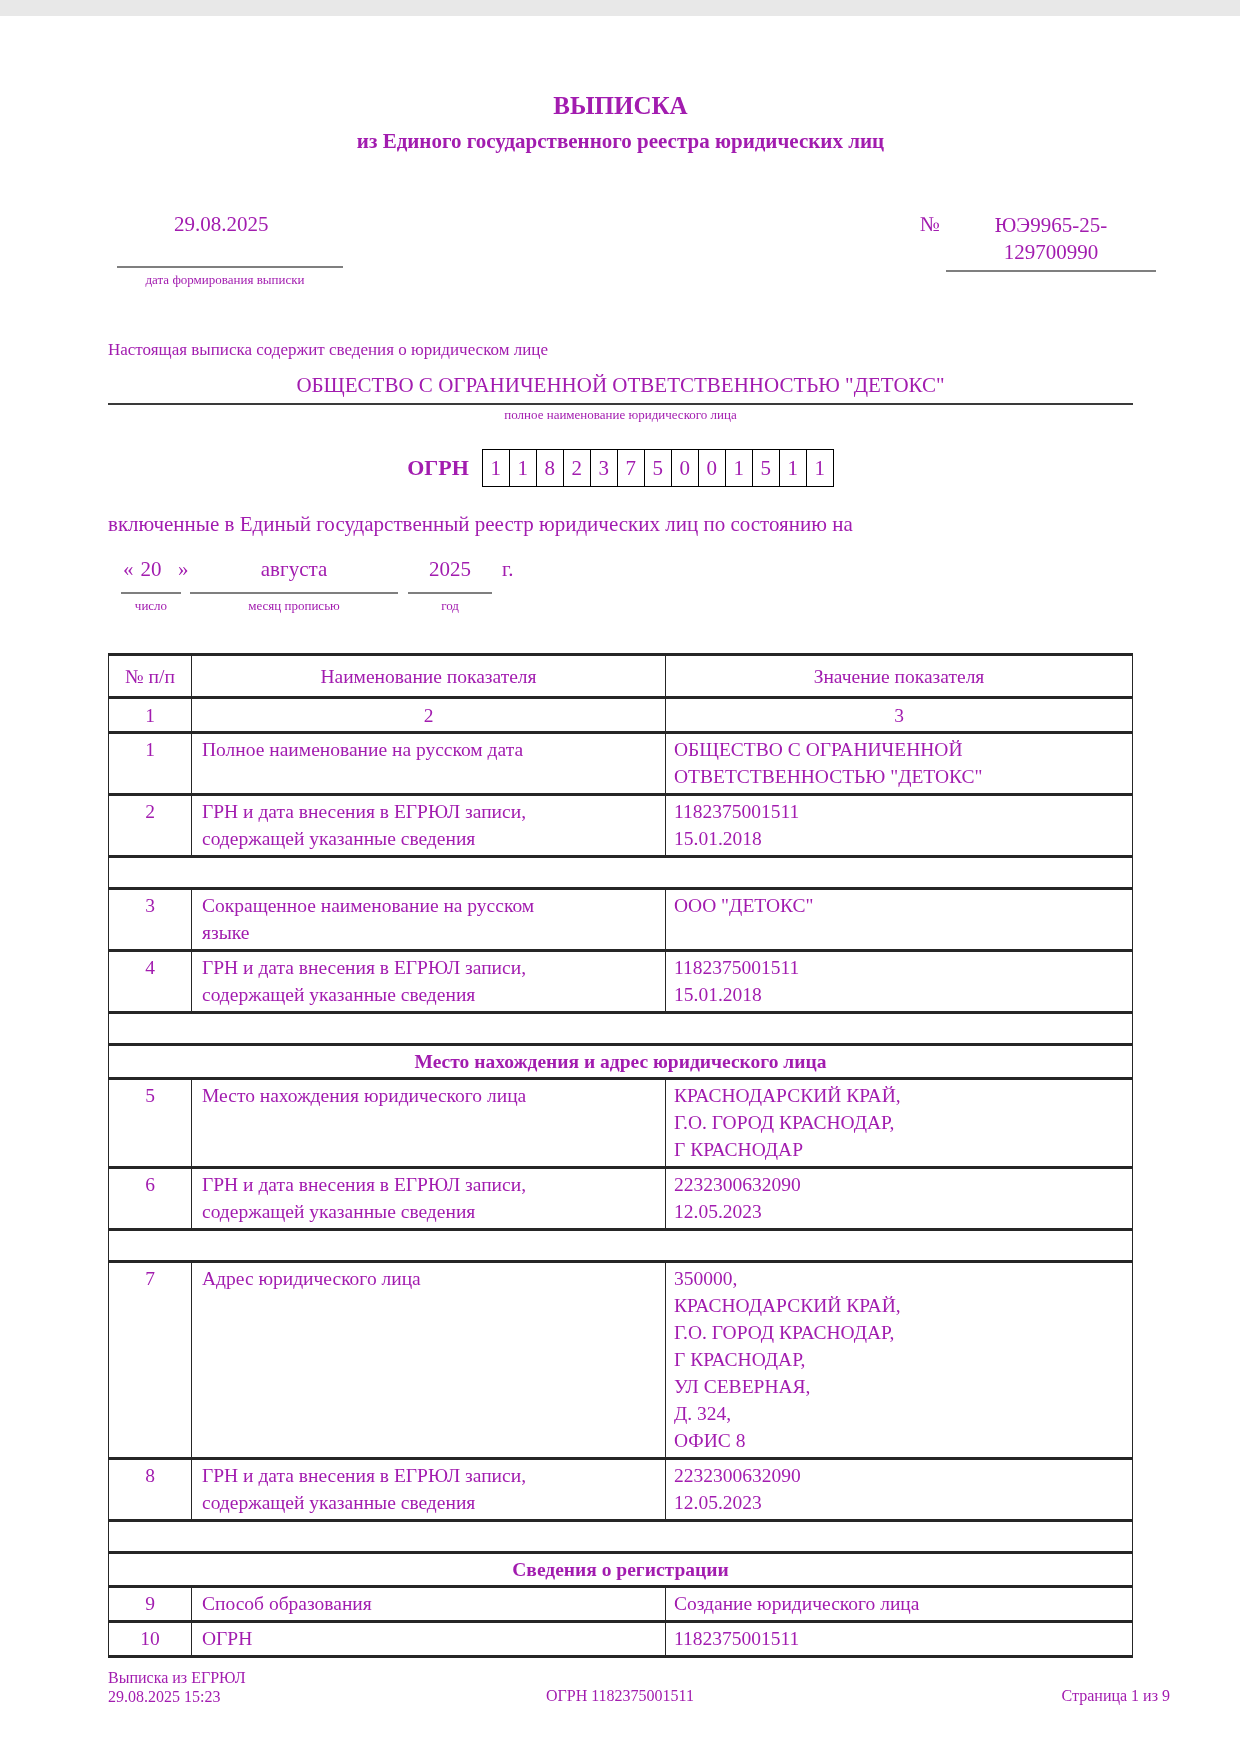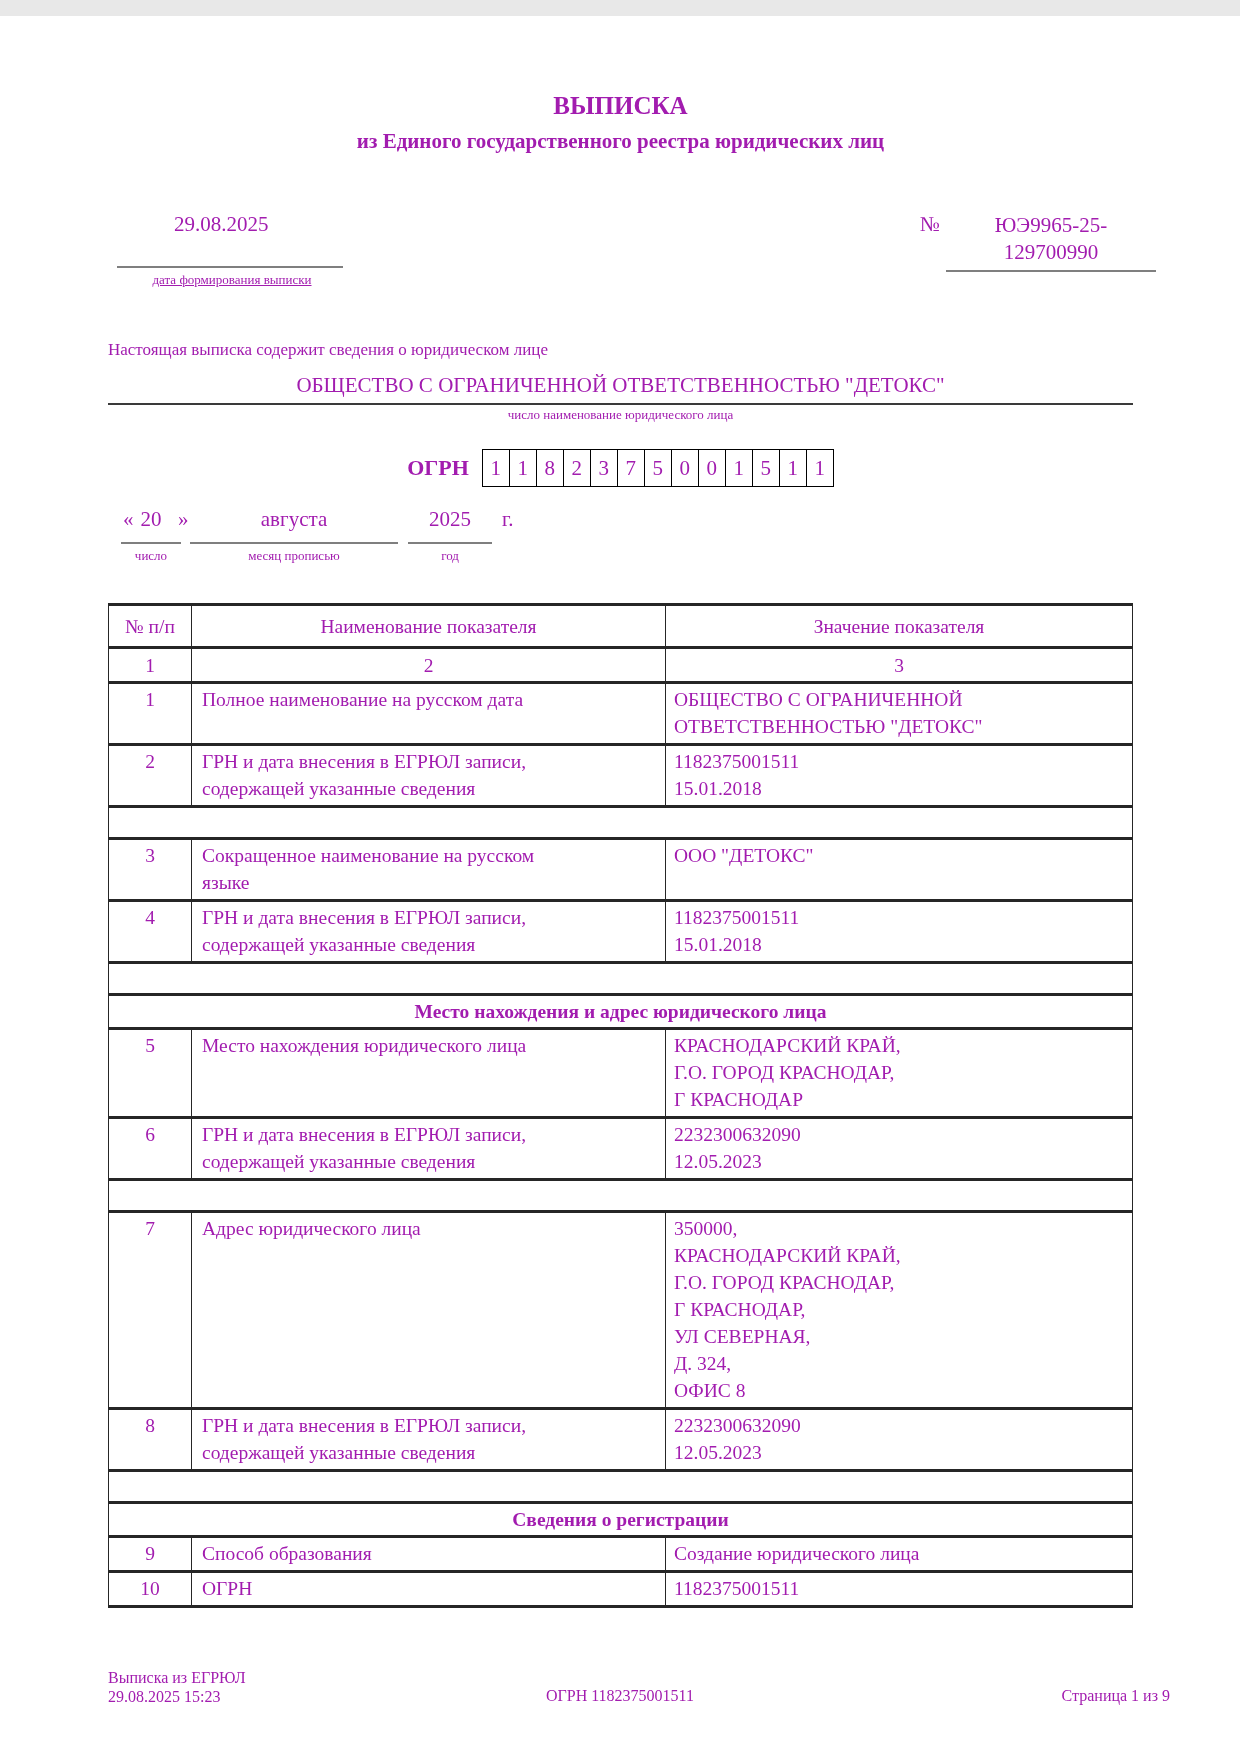--- a/index.html
+++ b/index.html
@@ -9,21 +9,21 @@
     overflow:hidden; box-sizing:border-box;
   }
   .content { padding:0 107px 0 108px; }
 
   .doc-title { text-align:center; padding-top:76px; font-size:25px; font-weight:bold; }
   .doc-subtitle { text-align:center; margin-top:9px; font-size:21px; font-weight:bold; }
 
   .header-meta { position:relative; height:106px; margin-top:56px; }
   .form-date { position:absolute; left:66px; top:2px; font-size:21px; }
   .date-underline { position:absolute; left:9px; top:56px; width:226px; border-top:2px solid #7f7f7f; }
-  .date-caption { position:absolute; left:11px; top:62px; width:226px; text-align:center; font-size:13px;text-decoration:underline; }
+  .date-caption { position:absolute; left:4px; top:62px; width:226px; text-align:center; font-size:13px; }
   .num-sign { position:absolute; left:812px; top:2px; font-size:21px; }
   .num-value { position:absolute; left:838px; top:2px; width:210px; text-align:center; font-size:21px; line-height:27px; }
   .num-underline { position:absolute; left:838px; top:60px; width:210px; border-top:2px solid #7f7f7f; }
 
   .lead { font-size:17px; margin-top:24px; }
 
   .company-name { text-align:center; font-size:21px; margin-top:13px; }
   .company-underline { border-top:2px solid #3a3a3a; margin-top:5px; }
   .company-caption { text-align:center; font-size:13px; margin-top:2px; }
 
@@ -77,41 +77,42 @@
         <div>ЮЭ9965-25-</div>
         <div>129700990</div>
       </div>
       <div class="num-underline"></div>
     </div>
 
     <div class="lead">Настоящая выписка содержит сведения о юридическом лице</div>
 
     <div class="company-name">ОБЩЕСТВО С ОГРАНИЧЕННОЙ ОТВЕТСТВЕННОСТЬЮ "ДЕТОКС"</div>
     <div class="company-underline"></div>
-    <div class="company-caption">число наименование юридического лица</div>
+    <div class="company-caption">полное наименование юридического лица</div>
 
     <div class="ogrn-row">
       <span class="ogrn-label">ОГРН</span>
       <span class="digit-boxes">
           <span class="digit-box">1</span>
           <span class="digit-box">1</span>
           <span class="digit-box">8</span>
           <span class="digit-box">2</span>
           <span class="digit-box">3</span>
           <span class="digit-box">7</span>
           <span class="digit-box">5</span>
           <span class="digit-box">0</span>
           <span class="digit-box">0</span>
           <span class="digit-box">1</span>
           <span class="digit-box">5</span>
           <span class="digit-box">1</span>
           <span class="digit-box">1</span>
         </span>
     </div>
 
+    <div class="included">включенные в Единый государственный реестр юридических лиц по состоянию на</div>
 
     <div class="date-words">
       <span class="dw-text" style="left:15px">«</span>
       <span class="dw-text" style="left:13px; width:60px; text-align:center">20</span>
       <span class="dw-text" style="left:70px">»</span>
       <span class="dw-line" style="left:13px; width:60px"></span>
       <span class="dw-caption" style="left:13px; width:60px">число</span>
 
       <span class="dw-text" style="left:82px; width:208px; text-align:center">августа</span>
       <span class="dw-line" style="left:82px; width:208px"></span>

